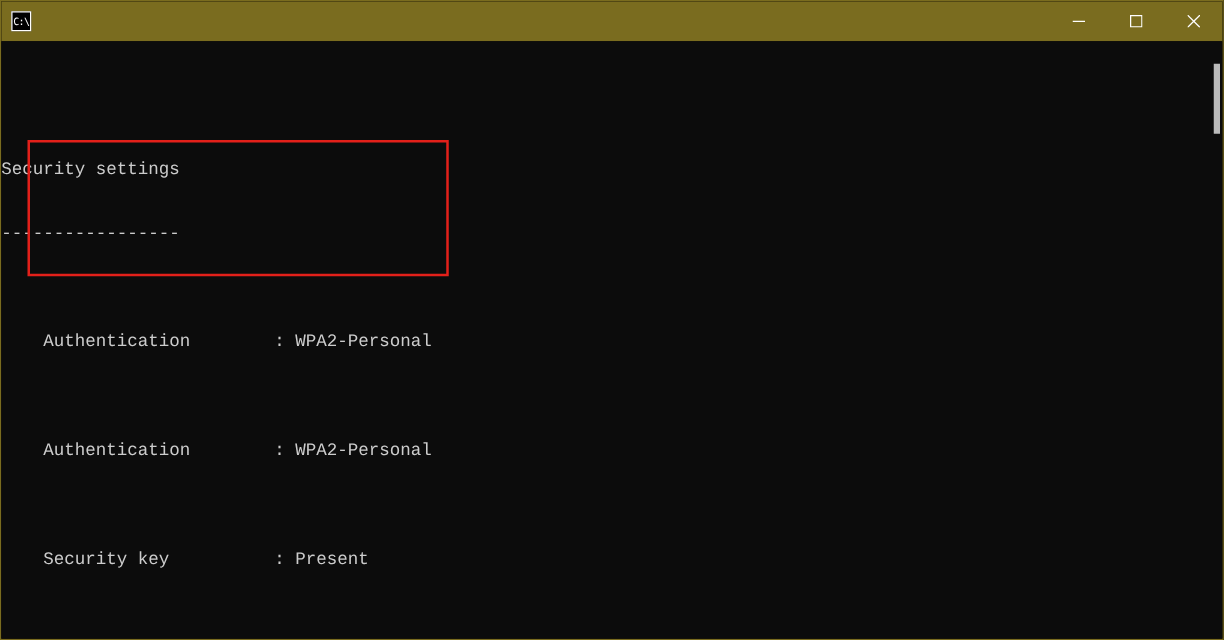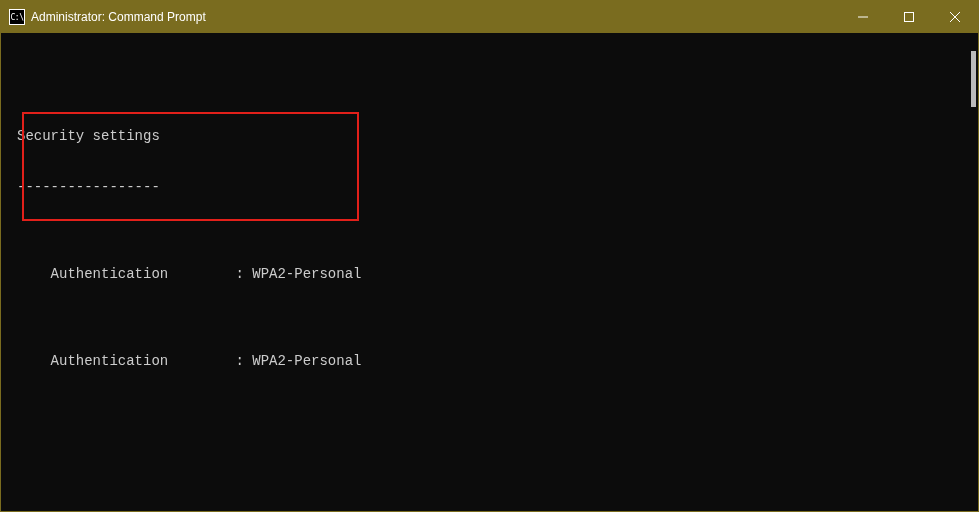--- a/index.html
+++ b/index.html
@@ -59,21 +59,21 @@
     .win-btn svg {
       width: 10px;
       height: 10px;
       stroke: #fff;
       stroke-width: 1;
       fill: none;
     }
     .terminal-body {
       height: calc(512px - 34px);
       background: #0c0c0c;
-      padding: 10px 0 0 16px;
+      padding: 10px 0 0 0;
       position: relative;
       line-height: 17px;
       white-space: pre;
     }
     .scrollbar {
       position: absolute;
       right: 2px;
       top: 18px;
       width: 5px;
       height: 56px;
@@ -94,21 +94,20 @@
     .kv-row {
       display: block;
       margin-top: 36px;
     }
   </style>
 </head>
 <body>
 
 <div class="titlebar">
   <div class="titlebar-icon">C:\</div>
-  <div class="titlebar-title">Administrator: Command Prompt</div>
   <div class="titlebar-spacer"></div>
   <div class="win-btn">
     <svg viewBox="0 0 10 10">
         <line x1="0" y1="5" x2="10" y2="5"></line>
       </svg>
   </div>
   <div class="win-btn">
     <svg viewBox="0 0 10 10">
         <rect x="0.5" y="0.5" width="9" height="9"></rect>
       </svg>
@@ -122,20 +121,21 @@
 </div>
 
 <div class="terminal-body">
   <div class="scrollbar"></div>
   <div class="highlight-box" style="left:21px;top:79px;width:337px;height:109px;"></div>
 
   <span class="section-header">Security settings</span>
   <span class="section-dashes">-----------------</span>
   <span class="kv-row">    Authentication        : WPA2-Personal</span>
   <span class="kv-row">    Authentication        : WPA2-Personal</span>
+  <span class="kv-row">    Security key          : Present</span>
   
   
   
   
   
   
   
   
   
   

